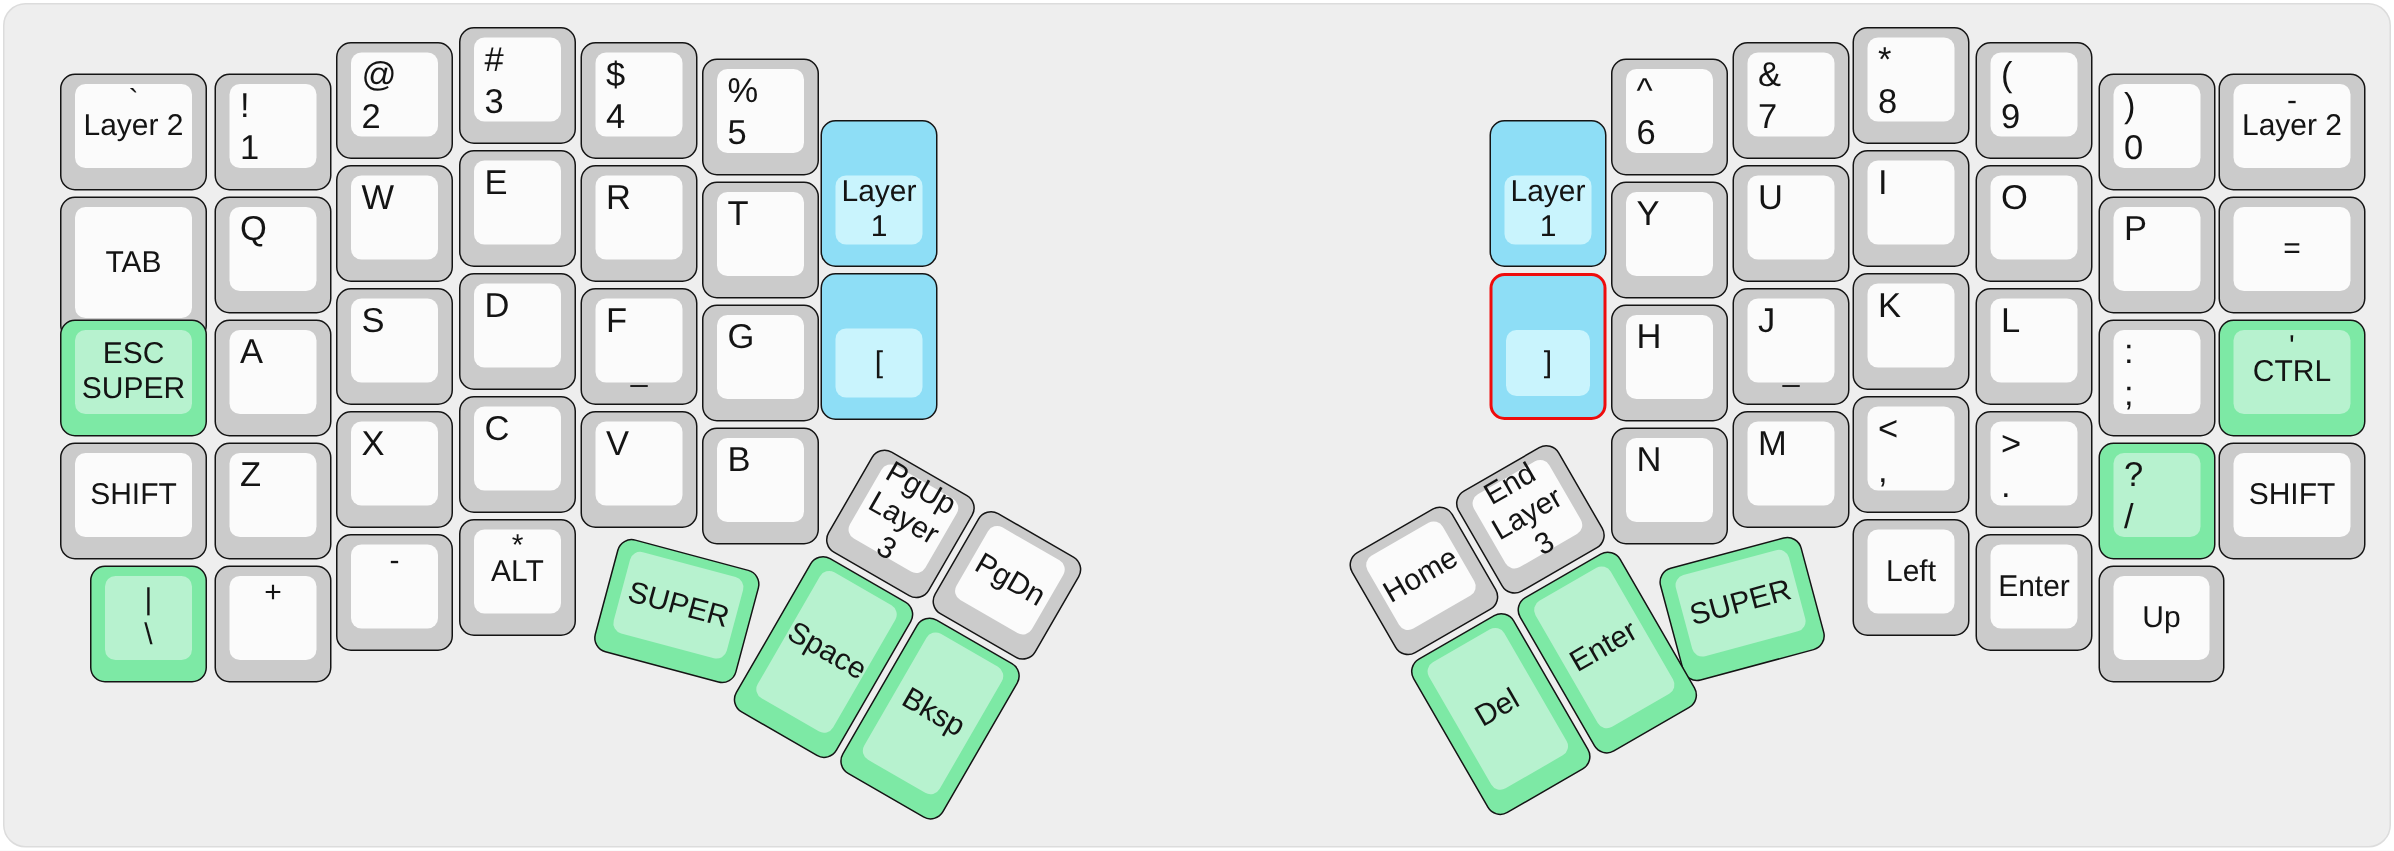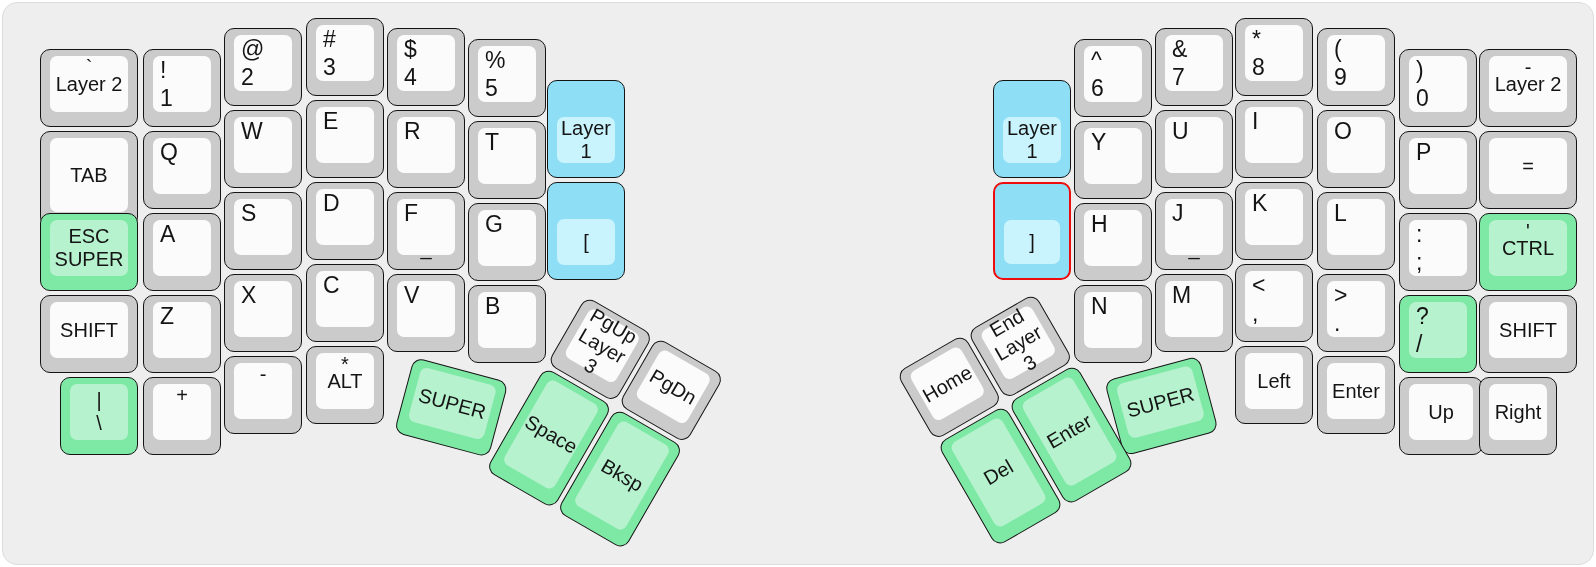--- a/index.html
+++ b/index.html
@@ -367,25 +367,20 @@
         <div class="cap">
           <span class="lbl lbl-tc">'</span>
           <span class="lbl lbl-c">CTRL</span>
         </div>
       </div>
       <div class="key gray" style="left: 1476px; top: 292px; width: 98px; height: 78px;">
         <div class="cap">
           <span class="lbl lbl-c">SHIFT</span>
         </div>
       </div>
-      <div class="key gray" style="left: 1476px; top: 374px; width: 78px; height: 78px;">
-        <div class="cap">
-          <span class="lbl lbl-c">Right</span>
-        </div>
-      </div>
       <div class="key green" style="left: 1101px; top: 378px; width: 98px; height: 78px; transform: rotate(-15deg);">
         <div class="cap">
           <span class="lbl lbl-c">SUPER</span>
         </div>
       </div>
       <div class="key gray" style="left: 893px; top: 370px; width: 78px; height: 78px; transform: rotate(-30deg);">
         <div class="cap">
           <span class="lbl lbl-c">Home</span>
         </div>
       </div>

